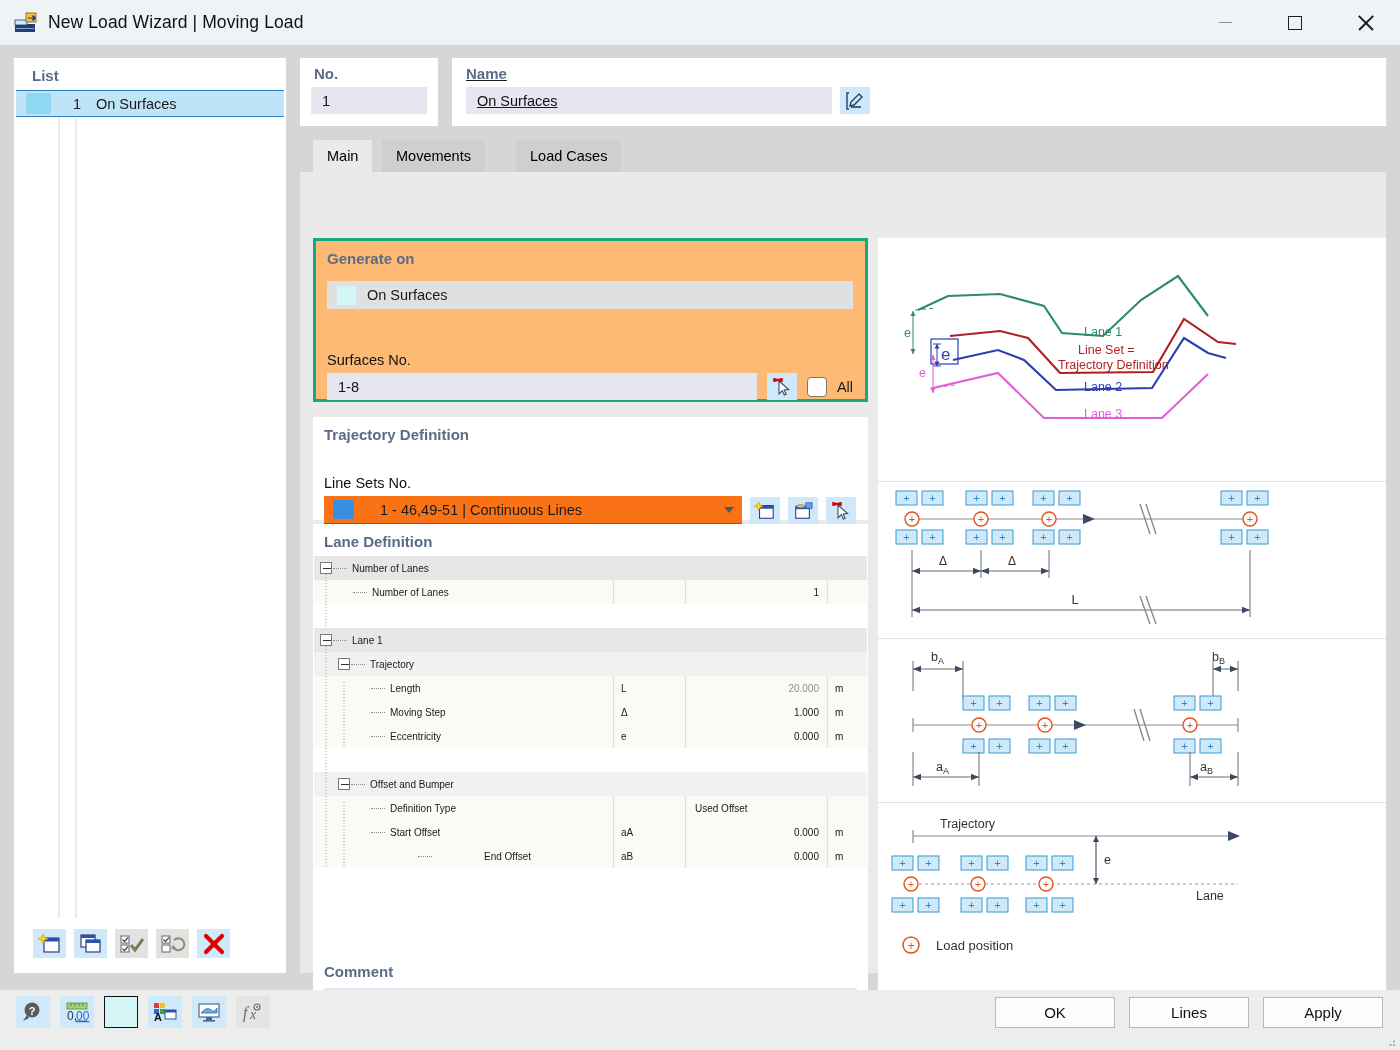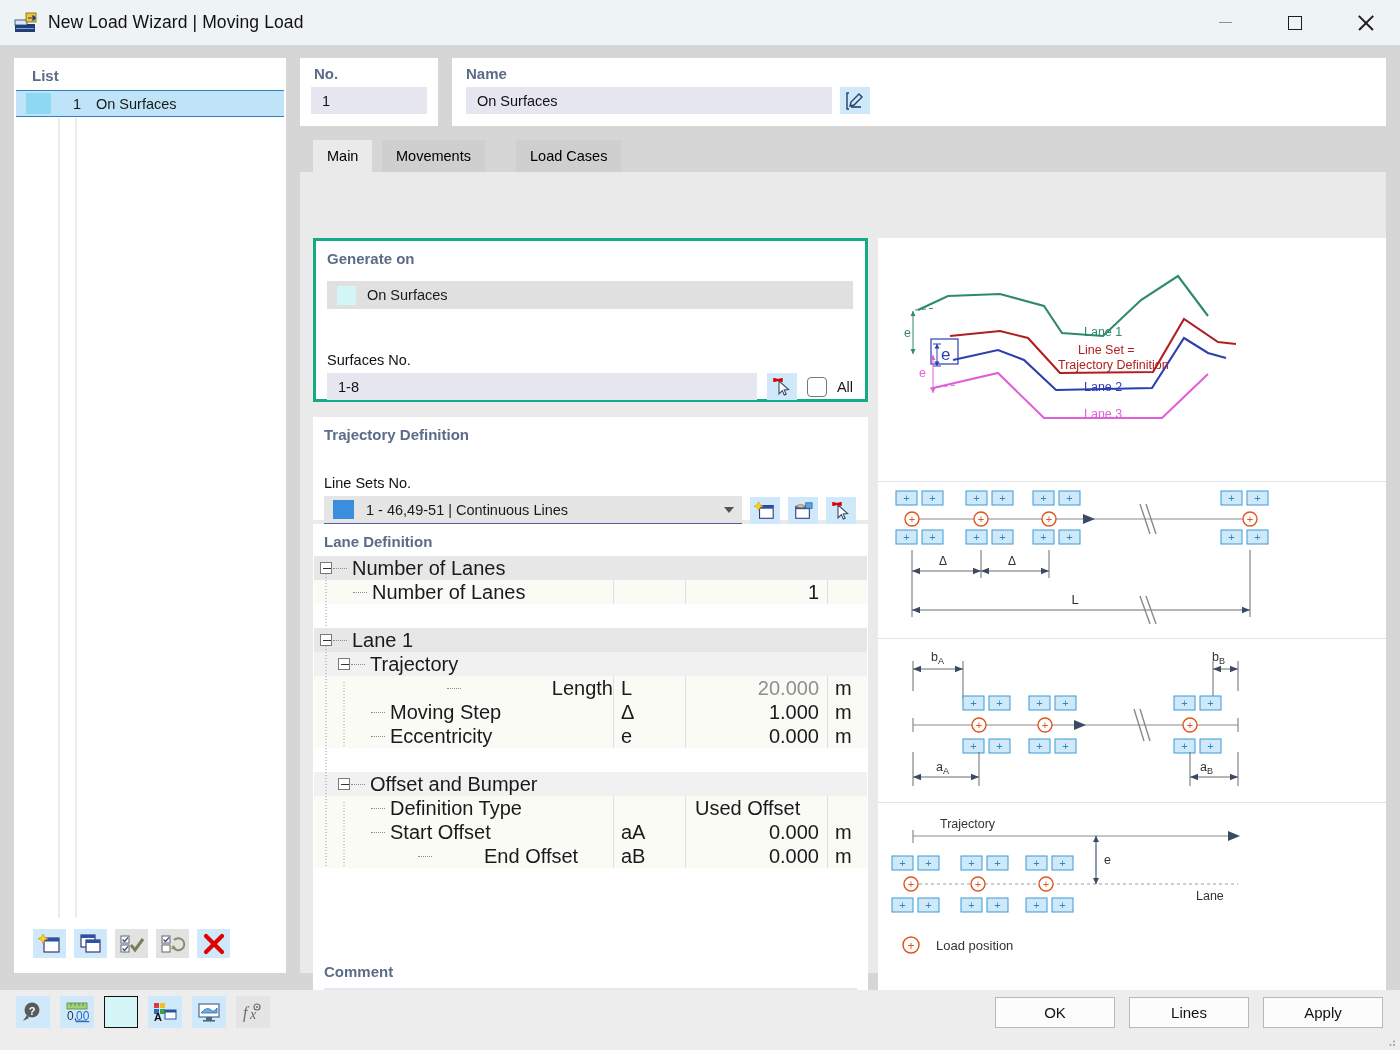--- a/index.html
+++ b/index.html
@@ -82,21 +82,21 @@
   #main-area { position:absolute; left:300px; top:13px; width:1086px; height:915px; }
 
   .topcard { background:#ffffff; position:absolute; }
   .topcard .cap { font-weight:bold; color:#5c6b87; font-size:15px; padding:7px 0 5px 14px; }
   .fieldbox {
     background:#e6e6f0; height:27px; display:flex; align-items:center;
     padding-left:11px; font-size:14.5px; color:#111;
   }
 
   #card-no   { left:0;   top:0; width:138px; height:68px; }
-  #card-name { left:152px; top:0; width:428px; height:68px; }
+  #card-name { left:152px; top:0; width:428px; height:68px;text-decoration:underline; }
   #card-blank{ left:578px; top:0; width:508px; height:68px; }
 
   .name-row { display:flex; align-items:center; padding:0 10px 0 14px; gap:8px; }
   .name-row .fieldbox { flex:1 1 auto; }
   .icon-btn-sq {
     width:30px; height:27px; background:#cfe8fa; display:flex; align-items:center; justify-content:center;
     flex:0 0 auto;
   }
 
   
@@ -110,54 +110,54 @@
   
   #tabpage { position:absolute; left:0; top:114px; width:1086px; height:801px; background:#eaeaea; }
 
   .section {
     position:absolute; background:#ffffff;
   }
   .section .sec-title { font-weight:bold; color:#5c6b87; font-size:15px; }
 
   #sec-generate {
     left:13px; top:66px; width:555px; height:164px;
-    border:3px solid #12ab85; background:#ffffff;
+    border:3px solid #12ab85; background:#fdba74;
   }
   #sec-generate .sec-title { padding:9px 0 0 11px; }
   .generate-item {
     margin:14px 12px 0 11px; height:28px; background:#e0e0e0;
     display:flex; align-items:center; padding-left:10px; gap:11px; font-size:14.5px;
   }
   .generate-item .sw { width:19px; height:19px; background:#d4f6f7; }
   .sublabel { font-size:14.5px; color:#111; padding:15px 0 5px 11px;margin-top:28px; }
   .surfrow { display:flex; align-items:center; padding:0 12px 0 11px; gap:10px; }
   .surfrow .fieldbox { flex:1 1 auto; }
   .chk {
     width:20px; height:20px; border:1.5px solid #777; border-radius:4px; background:#fff;
     flex:0 0 auto;
   }
   .chk-label { font-size:14.5px; }
 
   #sec-trajectory { left:13px; top:245px; width:555px; height:103px; }
   #sec-trajectory .sec-title { padding:9px 0 0 11px; }
   .combo-row { display:flex; align-items:center; padding:0 12px 0 11px; gap:8px; }
   .combo {
-    flex:1 1 auto; height:29px; background:#e5e5e5; border-bottom:2.5px solid #5b5b9e;
-    display:flex; align-items:center; padding:0 8px 0 9px; gap:12px; font-size:14.5px;
+    flex:1 1 auto; height:29px; background:#f97316; border-bottom:2.5px solid #5b5b9e;
+    display:flex; align-items:center; padding:0 8px 0 9px; gap:26px; font-size:14.5px;
   }
   .combo .sw { width:21px; height:19px; background:#3a8ede; }
   .combo .caret { margin-left:auto; width:0; height:0;
     border-left:5.5px solid transparent; border-right:5.5px solid transparent;
     border-top:6px solid #555; }
 
   
   #sec-lanes { left:13px; top:352px; width:555px; height:537px; background:#ffffff; }
   #sec-lanes .sec-title { padding:9px 0 6px 11px; }
   .ltable { position:relative; margin:0 1px; }
-  .trow { display:flex; height:24px; align-items:center; font-size:20px; position:relative; }
+  .trow { display:flex; height:24px; align-items:center; font-size:10px; position:relative; }
   .trow.group { background:#e7e7e7; }
   .trow.subgroup { background:#f1f1f1; }
   .trow.data { background:#fbfbf6; }
   .trow.spacer { background:#ffffff; height:24px; }
   .cell-name { display:flex; align-items:center; overflow:hidden; white-space:nowrap; }
   .cell-sym  { width:72px; padding-left:7px; border-left:1px solid #e0dede; height:24px; display:flex; align-items:center; }
   .cell-val  { width:142px; padding-right:8px; border-left:1px solid #e0dede; height:24px;
                display:flex; align-items:center; justify-content:flex-end; }
   .cell-val.left { justify-content:flex-start; padding-left:9px; padding-right:0; }
   .cell-unit { width:34px; padding-left:7px; border-left:1px solid #e0dede; height:24px; display:flex; align-items:center; }
@@ -397,21 +397,21 @@
               </div>
             </div>
             <div class="trow subgroup">
               <div class="cell-name" style="width: 553px; padding-left: 24px;">
                 <span class="expander"></span>
                 <span class="dashline"></span>
                 <span style="padding-left: 5px;">Trajectory</span>
               </div>
             </div>
             <div class="trow data">
-              <div class="cell-name" style="width: 299px; padding-left: 33px; justify-content: space-between;">
+              <div class="cell-name" style="width: 299px; padding-left: 42px;">
                 <span style="width: 14px; flex: 0 0 auto;"></span>
                 <span class="dashline"></span>
                 <span style="padding-left: 5px;">Length</span>
               </div>
               <div class="cell-sym">L</div>
               <div class="cell-val grey-val">20.000</div>
               <div class="cell-unit">m</div>
             </div>
             <div class="trow data">
               <div class="cell-name" style="width: 299px; padding-left: 42px;">

